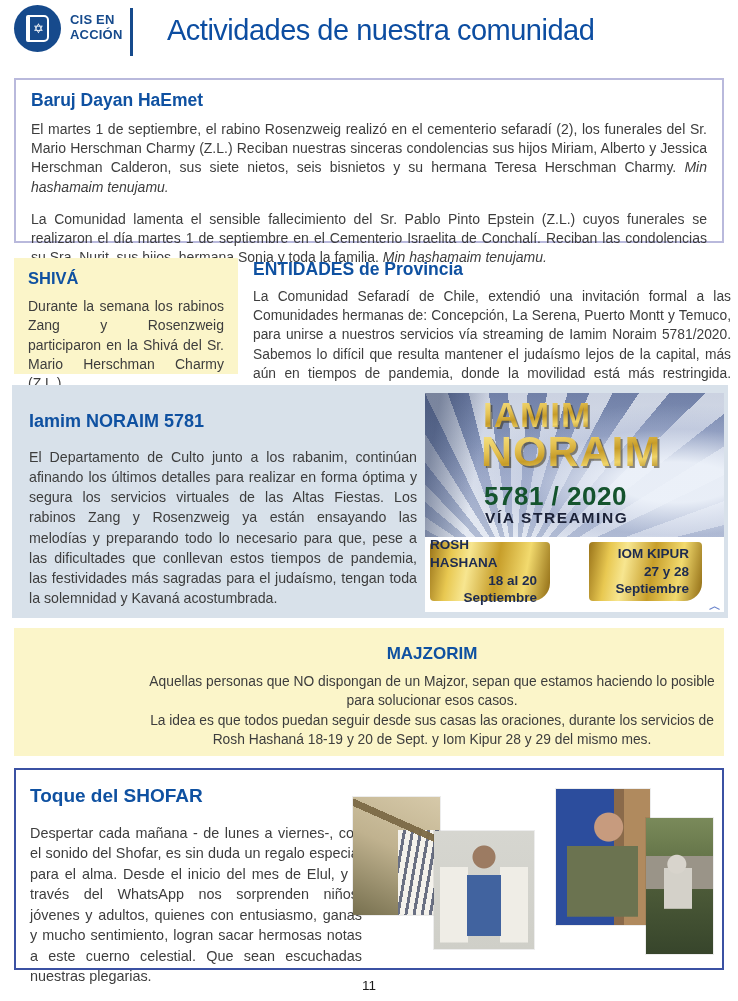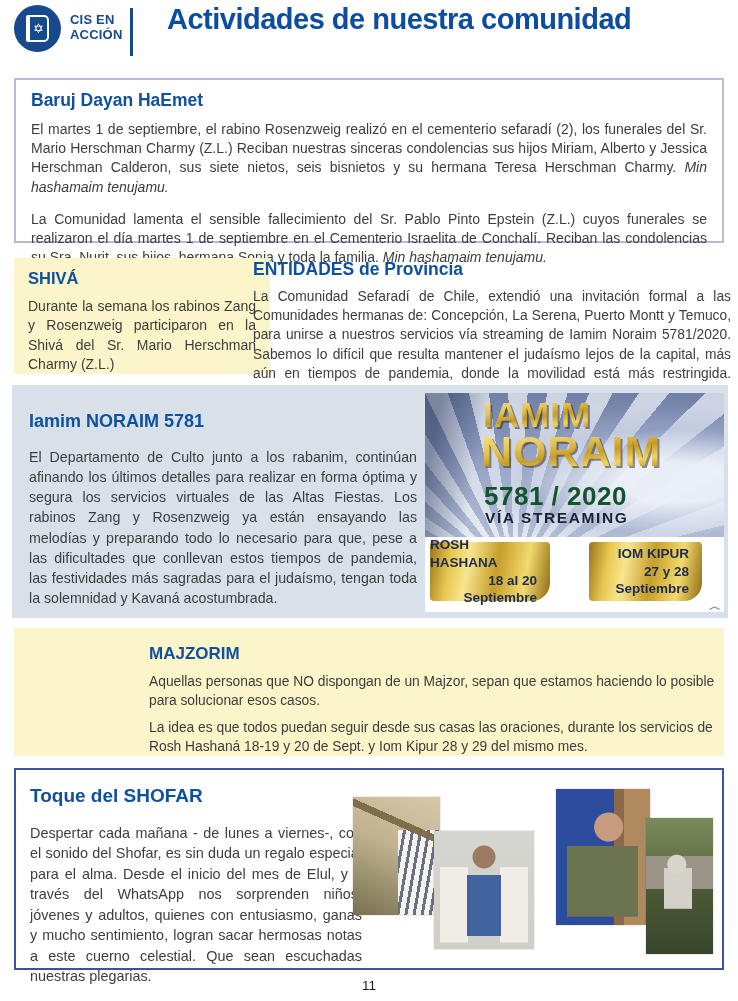--- a/index.html
+++ b/index.html
@@ -10,34 +10,34 @@
   }
   
   .logo-circle{ position:absolute; left:14px; top:5px; width:47px; height:47px;
     border-radius:50%; background:#164a8c; display:flex; align-items:center; justify-content:center;}
   .logo-book{ width:23px; height:27px; border:2px solid #fff; border-left:4px solid #fff;
     border-radius:2px 5px 5px 2px; display:flex; align-items:center; justify-content:center;}
   .logo-star{ color:#fff; font-size:13px; line-height:1;}
   .logo-text{ position:absolute; left:70px; top:13px; color:#164a8c; font-weight:bold;
     font-size:13px; line-height:1.15; letter-spacing:.2px;}
   .header-divider{ position:absolute; left:130px; top:8px; width:2.5px; height:48px; background:#164a8c;}
-  .page-title{ position:absolute; left:167px; top:3px; font-size:29px; font-weight:bold;
+  .page-title{ position:absolute; left:167px; top:14px; font-size:29px; font-weight:normal;
     color:#0c4da1; letter-spacing:-0.5px;}
   
   .sec-title{ color:#0f51a1; font-weight:bold; }
   .body-txt{ color:#3d3d3d; text-align:justify; }
   .it{ font-style:italic; }
   
   .baruj-card{ position:absolute; left:14px; top:78px; width:710px; height:165px;
     background:#fff; border:2px solid #b9b9dc; padding:10px 15px;}
   .baruj-card .sec-title{ font-size:17.5px; margin-bottom:9px;}
   .baruj-card p{ font-size:14px; line-height:1.37; }
   .baruj-card p + p{ margin-top:13px; }
   
-  .shiva-card{ position:absolute; left:14px; top:258px; width:256px; height:116px;
+  .shiva-card{ position:absolute; left:14px; top:258px; width:224px; height:116px;
     background:#fbf5c9; padding:11px 14px;}
   .shiva-card .sec-title{ font-size:16.5px; margin-bottom:9px;}
   .shiva-card p{ font-size:14px; line-height:1.38;}
   
   .entidades{ position:absolute; left:253px; top:259px; width:478px;}
   .entidades .sec-title{ font-size:17.5px; margin-bottom:7px;}
   .entidades p{ font-size:13.8px; line-height:1.39;}
   
   .iamim-card{ position:absolute; left:12px; top:385px; width:716px; height:233px; background:#d8e1ea;}
   .iamim-card .sec-title{ position:absolute; left:17px; top:26px; font-size:18px;}
@@ -71,23 +71,23 @@
   .majzorim-card{ position:absolute; left:14px; top:628px; width:710px; height:128px; background:#fbf5c9;}
   .book-photo{ position:absolute; left:16px; top:11px; width:100px; height:107px;
     background:linear-gradient(160deg,#ddd2b8,#cfc2a4); display:flex; align-items:center; justify-content:center;}
   .book-cover{ width:64px; height:93px; position:relative; color:#c9a63e;
     background:linear-gradient(165deg,#2a2d49 0%,#14162b 55%,#0b0d1d 100%);
     border:1px solid #3a3d55;}
   .book-hebrew-title{ position:absolute; top:6px; right:6px; font-size:14px; font-weight:bold;}
   .bh-line1{ position:absolute; top:24px; right:6px; font-size:7px;}
   .bh-line2{ position:absolute; top:33px; right:6px; font-size:7px;}
   .book-latin{ position:absolute; left:5px; top:48px; font-size:5px; line-height:1.7; letter-spacing:.3px;}
-  .majzorim-text{ position:absolute; left:135px; top:16px; width:566px;}
+  .majzorim-text{ position:absolute; left:135px; top:16px; width:566px;text-align:center;}
   .majzorim-text .sec-title{ font-size:17px; margin-bottom:8px;}
-  .majzorim-text p{ font-size:13.8px; line-height:1.4; color:#3d3d3d;margin-top:7px;}
+  .majzorim-text p{ font-size:13.8px; line-height:1.4; color:#3d3d3d;}
   
   .shofar-card{ position:absolute; left:14px; top:768px; width:710px; height:202px;
     background:#fff; border:2.5px solid #3b51a3;}
   .shofar-card .sec-title{ position:absolute; left:14px; top:15px; font-size:19px;}
   .shofar-card .body-txt{ position:absolute; left:14px; top:53px; width:332px; font-size:14.4px; line-height:1.42;}
   .photo{ position:absolute; box-shadow:0 0 0 1px rgba(0,0,0,.07);}
   .photo1{ left:353px; top:797px; width:87px; height:118px; z-index:1;
     background:
       linear-gradient(24deg, transparent 50%, rgba(124,106,70,.95) 50% 58%, transparent 58%) no-repeat 0 0/100% 48%,
       repeating-linear-gradient(100deg, #f4f2ec 0 5px, #6a7083 5px 8px) no-repeat 100% 100%/48% 72%,

